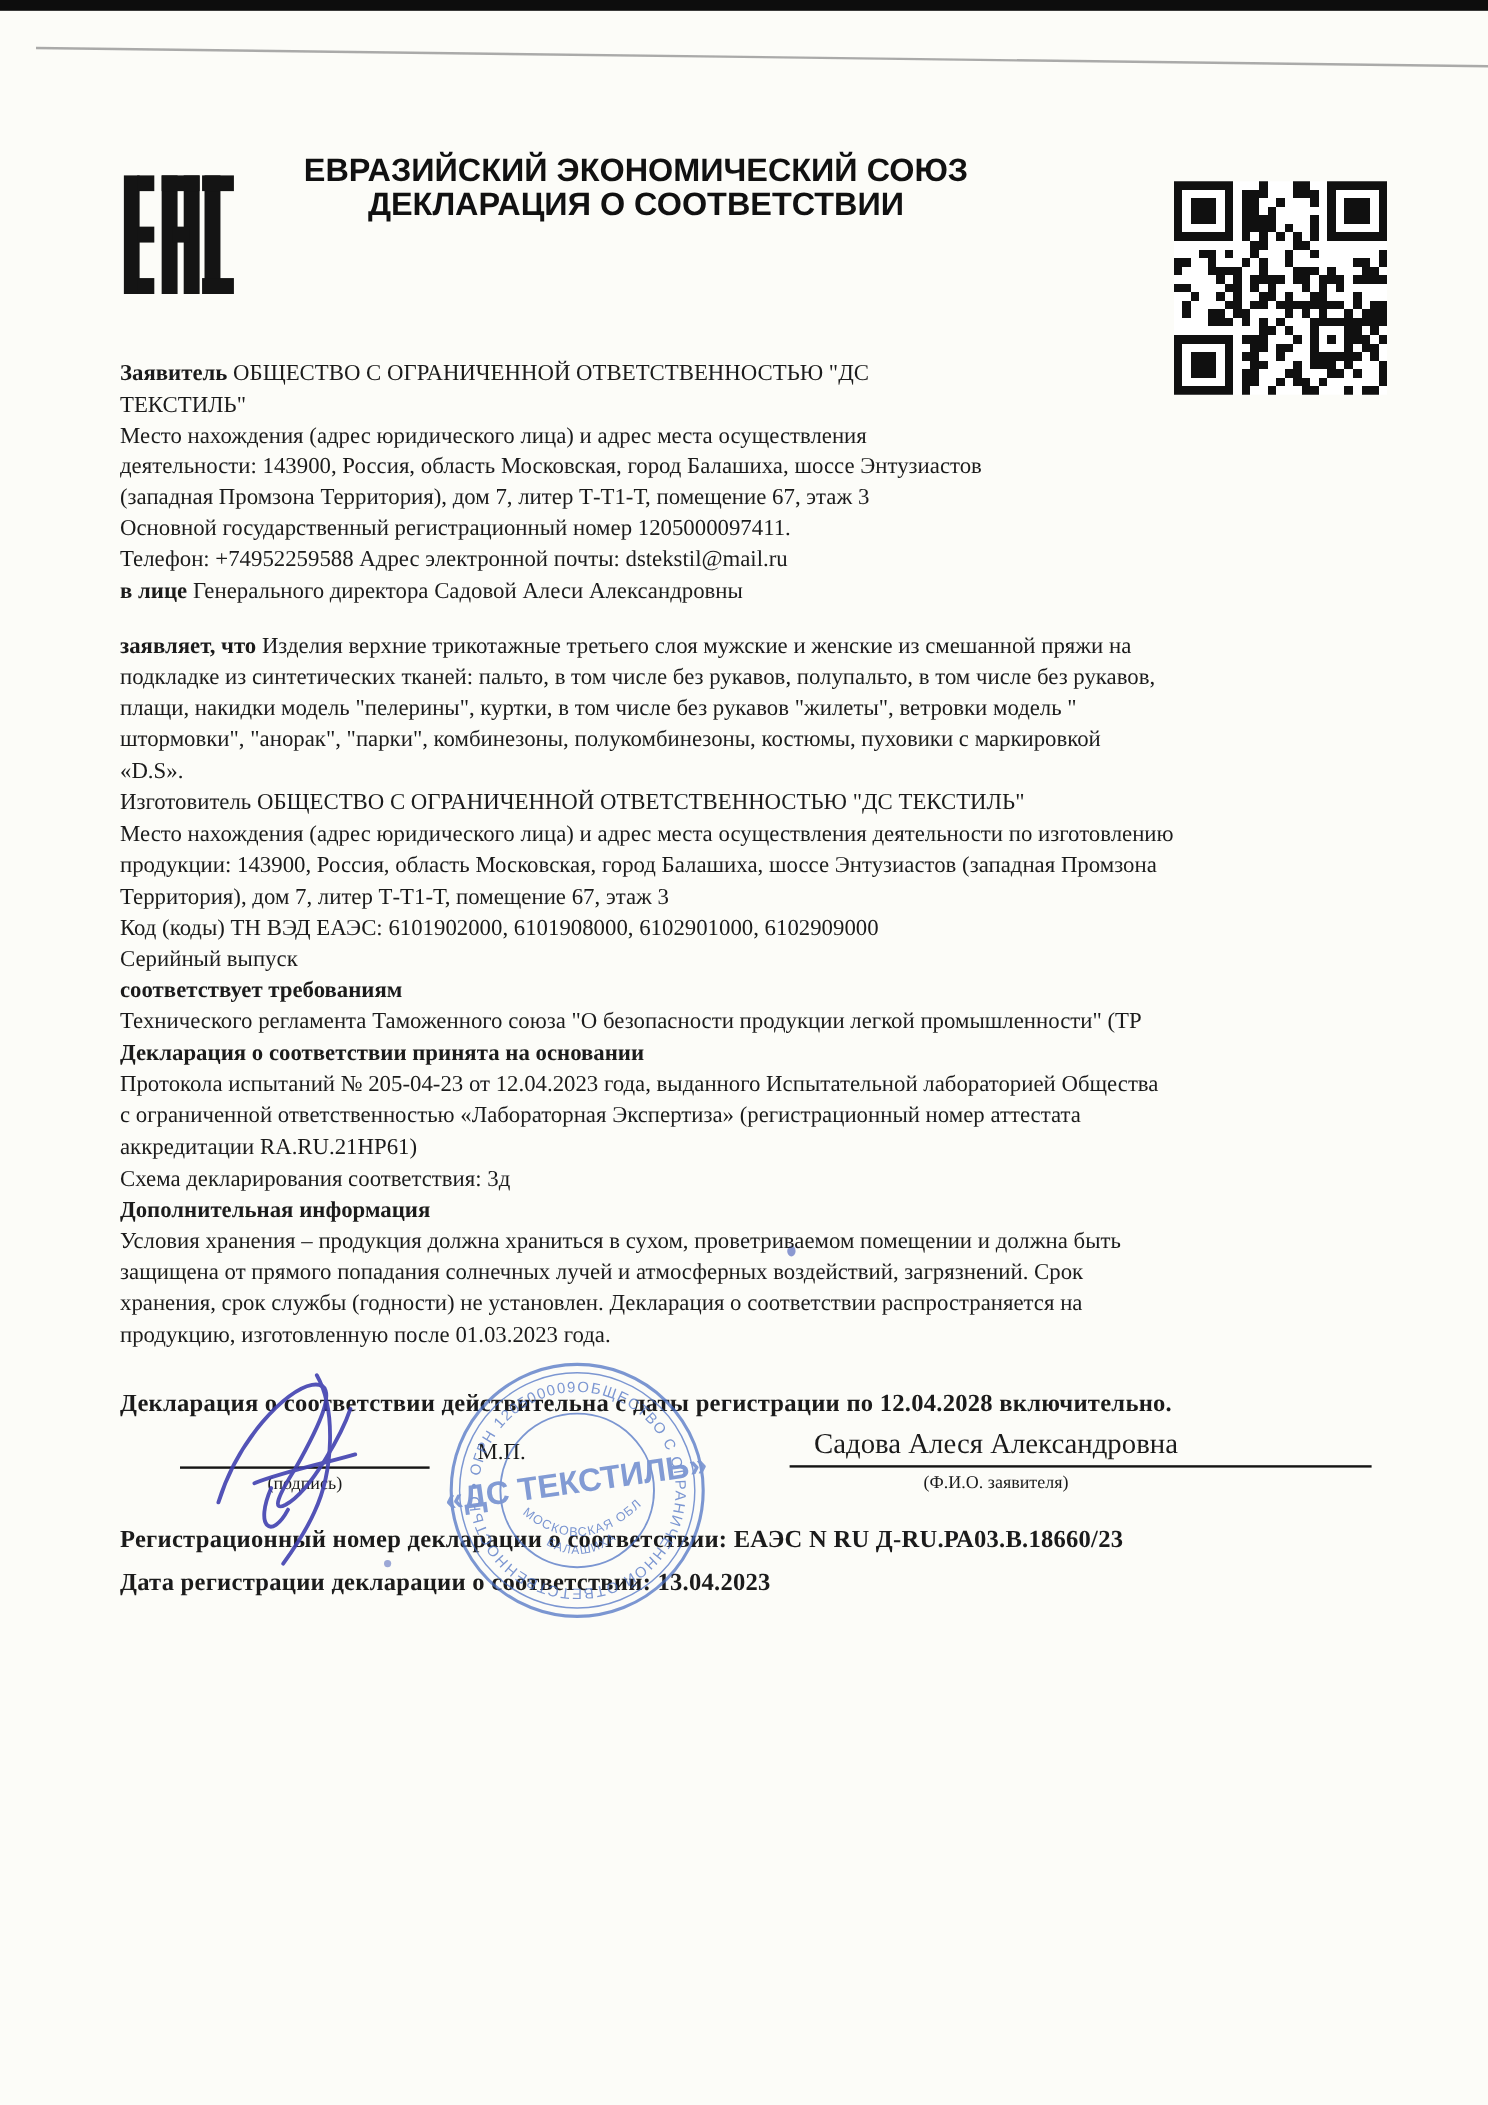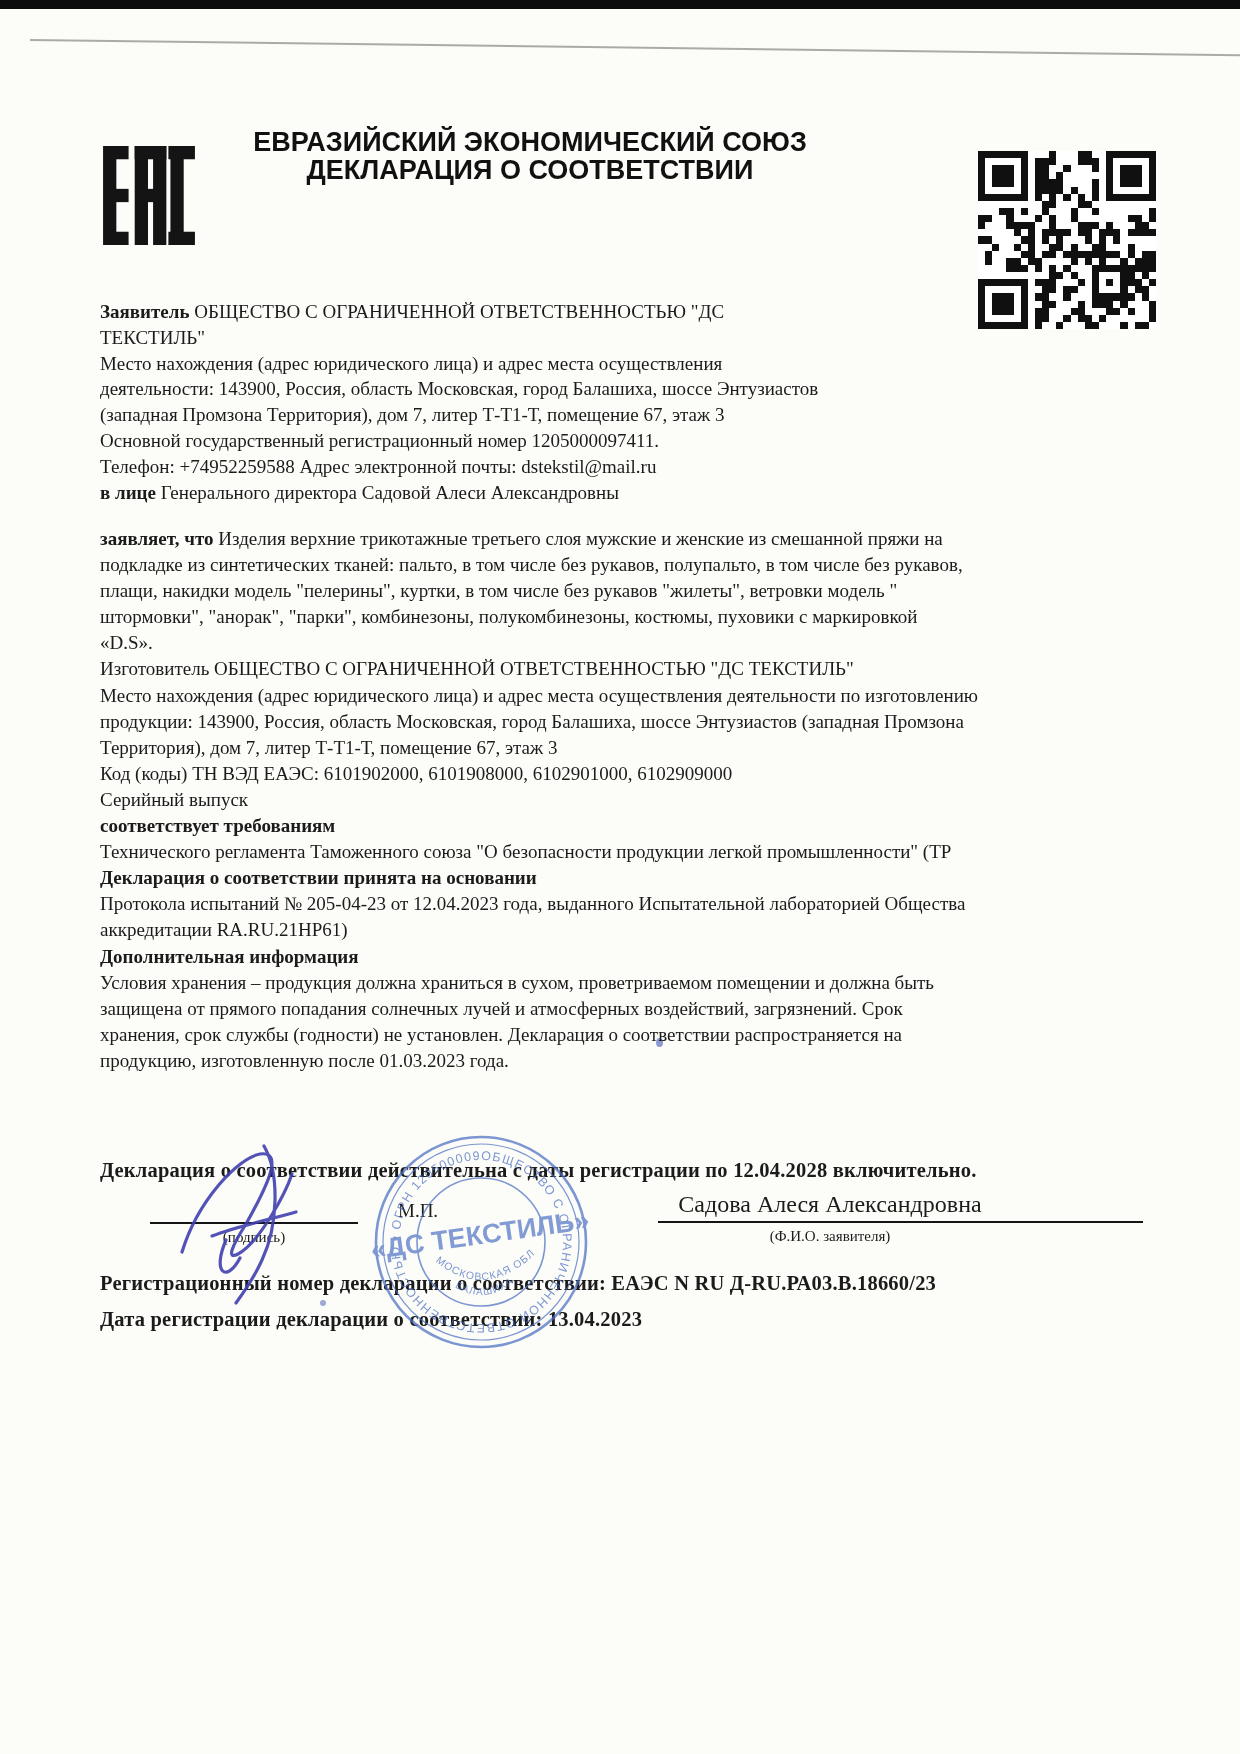--- a/index.html
+++ b/index.html
@@ -395,21 +395,23 @@
       <div class="tl">Изготовитель ОБЩЕСТВО С ОГРАНИЧЕННОЙ ОТВЕТСТВЕННОСТЬЮ "ДС ТЕКСТИЛЬ"</div>
       <div class="tl">Место нахождения (адрес юридического лица) и адрес места осуществления деятельности по изготовлению</div>
       <div class="tl">продукции: 143900, Россия, область Московская, город Балашиха, шоссе Энтузиастов (западная Промзона</div>
       <div class="tl">Территория), дом 7, литер Т-Т1-Т, помещение 67, этаж 3</div>
       <div class="tl">Код (коды) ТН ВЭД ЕАЭС: 6101902000, 6101908000, 6102901000, 6102909000</div>
       <div class="tl">Серийный выпуск</div>
       <div class="tl"><b>соответствует требованиям</b></div>
       <div class="tl">Технического регламента Таможенного союза "О безопасности продукции легкой промышленности" (ТР</div>
       <div class="tl"><b>Декларация о соответствии принята на основании</b></div>
       <div class="tl">Протокола испытаний № 205-04-23 от 12.04.2023 года, выданного Испытательной лабораторией Общества</div>
+      <div class="tl">с ограниченной ответственностью «Лабораторная Экспертиза» (регистрационный номер аттестата</div>
       <div class="tl">аккредитации RA.RU.21НР61)</div>
+      <div class="tl">Схема декларирования соответствия: 3д</div>
       <div class="tl"><b>Дополнительная информация</b></div>
       <div class="tl">Условия хранения – продукция должна храниться в сухом, проветриваемом помещении и должна быть</div>
       <div class="tl">защищена от прямого попадания солнечных лучей и атмосферных воздействий, загрязнений. Срок</div>
       <div class="tl">хранения, срок службы (годности) не установлен. Декларация о соответствии распространяется на</div>
       <div class="tl">продукцию, изготовленную после 01.03.2023 года.</div>
     </div>
 
   <div class="boldline" style="top:1159px;">Декларация о соответствии действительна с даты регистрации по 12.04.2028 включительно.</div>
 
   <div class="mp">М.П.</div>

